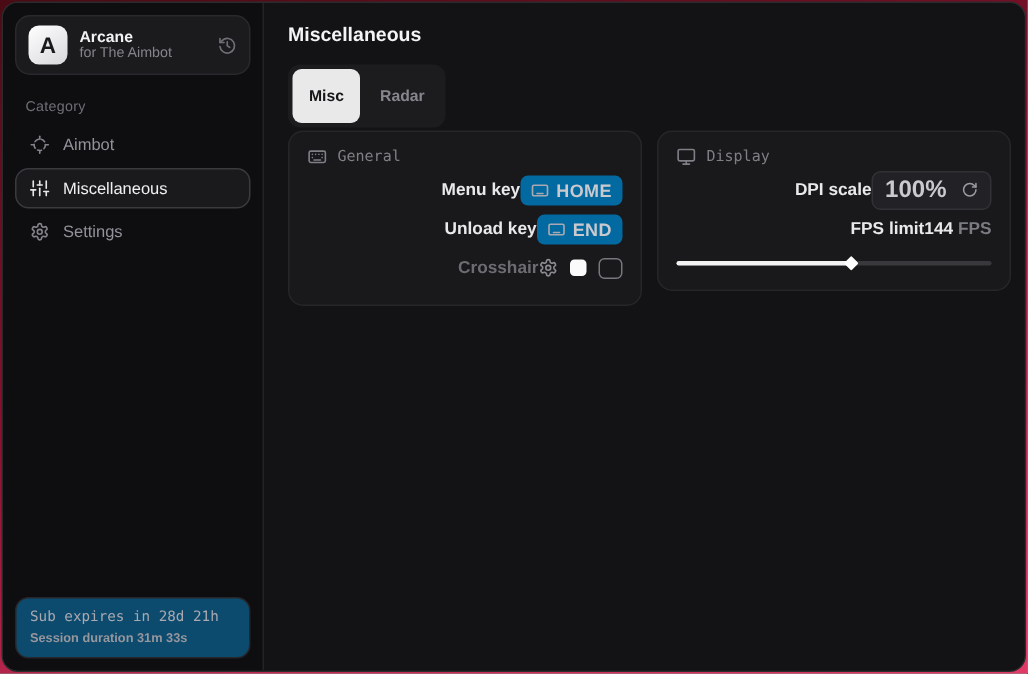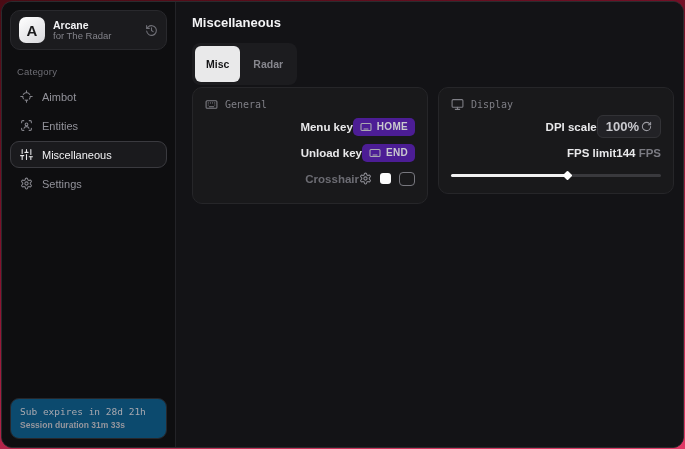--- a/index.html
+++ b/index.html
@@ -80,33 +80,33 @@
     font-family:"DejaVu Sans Mono", monospace; font-size:10px;
     margin-bottom:4px;
   }
   .row {
     display:flex; align-items:center; justify-content:flex-end;
     height:23px; margin-top:3px;
   }
   .row-label { color:#e9e9eb; font-size:11.5px; font-weight:600; }
   .row-label.dim { color:#6c6c73; }
   .key-badge {
-    display:flex; align-items:center; gap:5px; background:#4c1d95;
+    display:flex; align-items:center; gap:5px; background:#0369a1;
     border-radius:5px; padding:3px 7px; color:#c9c9ce;
-    font-size:10px; font-weight:bold; letter-spacing:.3px;
+    font-size:12px; font-weight:bold; letter-spacing:.3px;
   }
   .key-badge .kb-ic { display:flex; color:#a9a9b0; }
   .crosshair-ctrls { display:flex; align-items:center; gap:8px; }
   .gear-small { display:flex; color:#8b8b92; }
   .swatch { width:11px; height:11px; border-radius:3px; background:#fbfbfc; }
   .picker-box { width:16px; height:14px; border-radius:4px; border:1.5px solid #77777e; }
   .dpi-badge {
-    display:flex; align-items:center; gap:2px; background:#222226;
+    display:flex; align-items:center; gap:10px; background:#222226;
     border:1px solid #323236; border-radius:6px; padding:3px 8px;
-    color:#c9c9ce; font-size:13px; font-weight:600;
+    color:#c9c9ce; font-size:16px; font-weight:600;
   }
   .dpi-badge .reset-ic { display:flex; color:#9b9ba2; cursor:pointer; }
   .fps-value { font-size:11.5px; font-weight:bold; color:#e8e8ea; }
   .fps-unit { color:#7b7b82; }
   .slider { position:relative; height:10px; margin-top:6px; display:flex; align-items:center; }
   .slider-track { position:absolute; left:0; right:0; height:3px; border-radius:2px; background:#39393d; }
   .slider-fill { position:absolute; left:0; height:3px; border-radius:2px; background:#f2f2f3; }
   .slider-thumb {
     position:absolute; width:7px; height:7px; background:#ffffff;
     transform:translateX(-3px) rotate(45deg); border-radius:1px;
@@ -117,21 +117,21 @@
 <body>
 
 <div class="window">
 
   <div class="sidebar">
 
     <div class="brand-box">
       <div class="logo">A</div>
       <div class="brand-text">
         <div class="brand-name">Arcane</div>
-        <div class="brand-sub">for The Radar</div>
+        <div class="brand-sub">for The Aimbot</div>
       </div>
       <span class="brand-refresh">
         <svg width="13" height="13" viewBox="0 0 24 24" fill="none" stroke="currentColor" stroke-width="2" stroke-linecap="round" stroke-linejoin="round">
             <path d="M3 3v5h5"></path>
             <path d="M3.05 13A9 9 0 1 0 6 5.3L3 8"></path>
             <path d="M12 7v5l3 2"></path>
           </svg>
       </span>
     </div>
 
@@ -142,33 +142,20 @@
         <span class="nav-ic">
           <svg width="13" height="13" viewBox="0 0 24 24" fill="none" stroke="currentColor" stroke-width="2" stroke-linecap="round">
               <circle cx="12" cy="12" r="7" stroke-dasharray="5 3.5"></circle>
               <line x1="12" y1="1.5" x2="12" y2="5"></line>
               <line x1="12" y1="19" x2="12" y2="22.5"></line>
               <line x1="1.5" y1="12" x2="5" y2="12"></line>
               <line x1="19" y1="12" x2="22.5" y2="12"></line>
             </svg>
         </span>
         <span>Aimbot</span>
-      </div>
-      <div class="nav-item">
-        <span class="nav-ic">
-          <svg width="13" height="13" viewBox="0 0 24 24" fill="none" stroke="currentColor" stroke-width="2" stroke-linecap="round" stroke-linejoin="round">
-              <path d="M3 7V5a2 2 0 0 1 2-2h2"></path>
-              <path d="M17 3h2a2 2 0 0 1 2 2v2"></path>
-              <path d="M21 17v2a2 2 0 0 1-2 2h-2"></path>
-              <path d="M7 21H5a2 2 0 0 1-2-2v-2"></path>
-              <circle cx="12" cy="10" r="2.5"></circle>
-              <path d="M7.5 17c.8-2 2.5-3 4.5-3s3.7 1 4.5 3"></path>
-            </svg>
-        </span>
-        <span>Entities</span>
       </div>
       <div class="nav-item selected">
         <span class="nav-ic">
           <svg width="13" height="13" viewBox="0 0 24 24" fill="none" stroke="currentColor" stroke-width="2" stroke-linecap="round">
               <line x1="4" y1="21" x2="4" y2="14"></line>
               <line x1="4" y1="10" x2="4" y2="3"></line>
               <line x1="12" y1="21" x2="12" y2="12"></line>
               <line x1="12" y1="8" x2="12" y2="3"></line>
               <line x1="20" y1="21" x2="20" y2="16"></line>
               <line x1="20" y1="12" x2="20" y2="3"></line>

